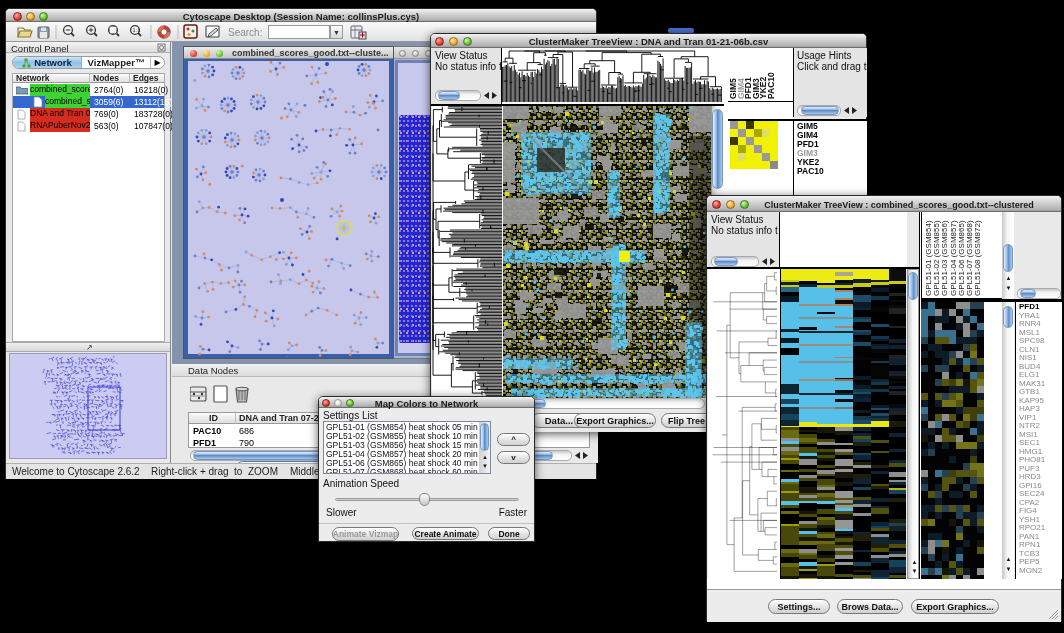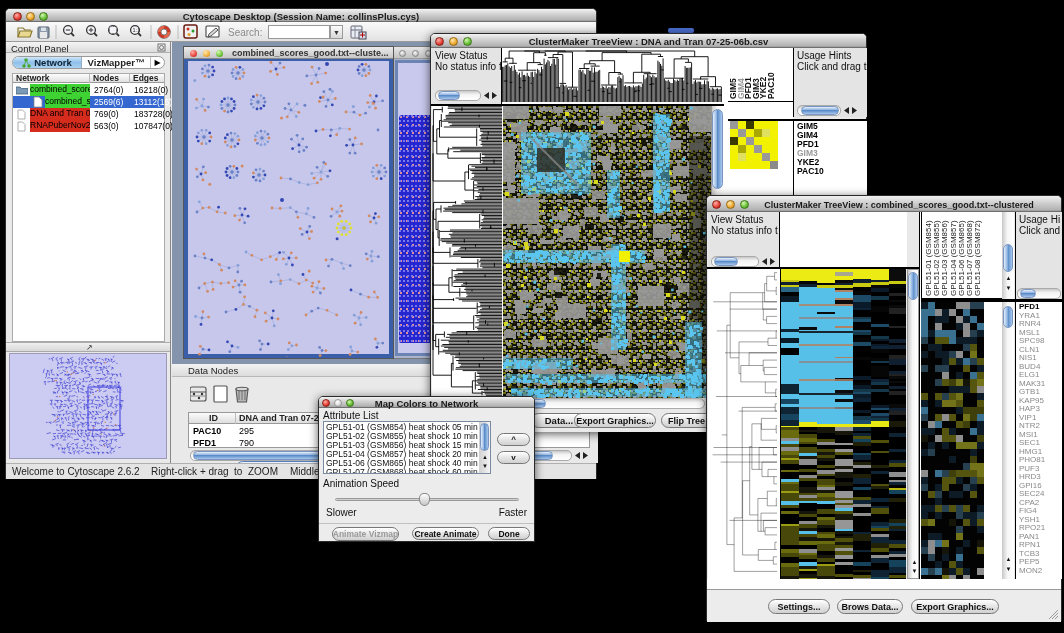--- a/index.html
+++ b/index.html
@@ -115,21 +115,21 @@
           </svg>
           <span style="position:absolute;left:17px;top:0;background:#3ed232;width:60px;height:12px;overflow:hidden">combined_scores_</span>
           <span style="position:absolute;left:81px;top:1px">2764(0)</span>
           <span style="position:absolute;left:121px;top:1px">16218(0)</span>
         </div>
         <div style="position:absolute;font-size:8.5px;white-space:nowrap;left:0;top:22px;width:100%;height:12px;background:#3468d0;color:#fff">
           <svg style="position:absolute;left:20px;top:0" width="10" height="12">
             <path d="M1 1h5l3 3v7H1z" fill="#fff" stroke="#888" stroke-width=".8"></path>
           </svg>
           <span style="position:absolute;left:32px;top:0;background:#3ed232;color:#000;width:45px;height:12px;overflow:hidden">combined_sco</span>
-          <span style="position:absolute;left:81px;top:1px">2569(6)</span>
+          <span style="position:absolute;left:81px;top:1px">3059(6)</span>
           <span style="position:absolute;left:121px;top:1px">13112(15)</span>
         </div>
         <div style="position:absolute;font-size:8.5px;white-space:nowrap;left:0;top:34px;width:100%;height:12px">
           <svg style="position:absolute;left:4px;top:1px" width="9" height="11">
             <path d="M1 1h4.5l2.5 2.5V10H1z" fill="#fff" stroke="#999" stroke-width=".8"></path>
           </svg>
           <span style="position:absolute;left:17px;top:0;background:#d62c1e;height:12px;width:60px;overflow:hidden">DNA and Tran 07</span>
           <span style="position:absolute;left:81px;top:1px">769(0)</span>
           <span style="position:absolute;left:121px;top:1px">183728(0)</span>
         </div>
@@ -671,21 +671,21 @@
 <path d="M5 7v9M8 7v9M11 7v9" stroke="#666" stroke-width=".9"></path>
         </g>
       </svg>
       <div class="abs" style="left:16px;top:48px;width:402px;height:36px;background:#fff;border:1px solid #999;font-size:9px">
 <div style="position:absolute;left:0;top:0;width:100%;height:11px;background:linear-gradient(#fbfbfb,#dedede);border-bottom:1px solid #999;font-weight:bold;color:#222">
 <span style="position:absolute;left:20px">ID</span>
           <span style="position:absolute;left:50px">DNA and Tran 07-21-06l</span>
 <i style="position:absolute;left:46px;top:0;width:1px;height:11px;background:#bbb"></i>
         </div>
 <div style="position:absolute;left:4px;top:13px;font-weight:bold">PAC10</div>
-        <div style="position:absolute;left:50px;top:13px">295</div>
+        <div style="position:absolute;left:50px;top:13px">686</div>
 <div style="position:absolute;left:4px;top:25px;font-weight:bold">PFD1</div>
         <div style="position:absolute;left:50px;top:25px">790</div>
 </div>
       <div style="position:absolute;left:18px;top:86px;width:382px;height:11px;background:linear-gradient(#c8c8c8,#f4f4f4 40%,#fff);border:1px solid #aaa;border-radius:5px;">
         <div style="position:absolute;left:2px;top:0px;width:360px;height:9px;background:linear-gradient(#e8f0fc,#85aede 45%,#5b8cc8 50%,#a8c8ee);border:1px solid #7a96c0;border-radius:5px;"></div>
       </div>
       <svg style="position:absolute;left:403px;top:88px" width="16" height="9">
         <path d="M0 3.5L5 0V7Z M8 0L13 3.5L8 7Z" fill="#222"></path>
       </svg>
       <div class="abs" style="left:64px;top:97px;width:112px;height:13px;border:1px solid #5580c0;border-radius:7px;background:linear-gradient(#eaf2fc,#bcd8f4);display:flex;align-items:center;justify-content:center;font-size:9.5px;font-weight:bold;color:#123;white-space:nowrap">Node Attribute Brows</div>
@@ -695,21 +695,21 @@
       <span style="position:absolute;left:145px;top:2px">Right-click + drag&nbsp; to&nbsp; ZOOM</span>
       <span style="position:absolute;left:284px;top:2px">Middle-</span>
     </div>
   </div>
 <div class="abs" style="left:668px;top:28px;width:26px;height:5px;background:#4a6ed0;border-radius:2px"></div>
 <div class="win" style="left:430px;top:33px;width:437px;height:399px">
     <div class="tbar" style="height:14px"></div>
     <span style="position:absolute;left:4px;top:3px;width:9px;height:9px;border-radius:50%;background:radial-gradient(circle at 35% 30%,#ffb0a8,#e6463c 55%,#9c1408);border:1px solid #8a2018;"></span>
     <span style="position:absolute;left:18px;top:3px;width:9px;height:9px;border-radius:50%;background:radial-gradient(circle at 35% 30%,#ffe8b0,#f0b03c 55%,#b87408);border:1px solid #9a6a10;"></span>
     <span style="position:absolute;left:32px;top:3px;width:9px;height:9px;border-radius:50%;background:radial-gradient(circle at 35% 30%,#d4f8b0,#6cc23c 55%,#3a8a14);border:1px solid #3f7a1a;"></span>
-    <div class="ttext" style="top:2px;font-size:9.5px">ClusterMaker TreeView : DNA and Tran 07-25-06b.csv</div>
+    <div class="ttext" style="top:2px;font-size:9.5px">ClusterMaker TreeView : DNA and Tran 01-21-06b.csv</div>
     <div class="panel" style="left:1px;top:14px;width:70px;height:56px;border-right:1px solid #000">View Status<br>No status info f</div>
     <div style="position:absolute;left:4px;top:56px;width:46px;height:11px;background:linear-gradient(#c8c8c8,#f4f4f4 40%,#fff);border:1px solid #aaa;border-radius:5px;">
       <div style="position:absolute;left:2px;top:0px;width:22px;height:9px;background:linear-gradient(#e8f0fc,#85aede 45%,#5b8cc8 50%,#a8c8ee);border:1px solid #7a96c0;border-radius:5px;"></div>
     </div>
     <svg style="position:absolute;left:53px;top:58px" width="16" height="9">
       <path d="M0 3.5L5 0V7Z M8 0L13 3.5L8 7Z" fill="#222"></path>
     </svg>
     <div class="abs" style="left:71px;top:14px;width:222px;height:56px;background:#fff;overflow:hidden">
       <div style="position:absolute;left:0;top:2px">
         <svg width="220" height="54">
@@ -2108,21 +2108,20 @@
         <text transform="translate(25.4,84) rotate(-90)" font-size="8" fill="#222" font-family="Liberation Sans">GPL51-03 (GSM856)</text>
         <text transform="translate(33.599999999999994,84) rotate(-90)" font-size="8" fill="#222" font-family="Liberation Sans">GPL51-04 (GSM857)</text>
         <text transform="translate(41.8,84) rotate(-90)" font-size="8" fill="#222" font-family="Liberation Sans">GPL51-06 (GSM865)</text>
         <text transform="translate(50.0,84) rotate(-90)" font-size="8" fill="#222" font-family="Liberation Sans">GPL51-07 (GSM868)</text>
         <text transform="translate(58.199999999999996,84) rotate(-90)" font-size="8" fill="#222" font-family="Liberation Sans">GPL51-08 (GSM872)</text>
       </svg>
     </div>
     <div class="abs" style="left:295px;top:16px;width:12px;height:87px;background:linear-gradient(90deg,#c8c8c8,#f6f6f6 45%,#fff)"></div>
     <div style="position:absolute;left:296px;top:48px;width:10px;height:28px;background:linear-gradient(90deg,#e8f0fc,#85aede 45%,#5b8cc8 50%,#a8c8ee);border:1px solid #7a96c0;border-radius:6px;"></div>
     <div class="abs" style="left:297px;top:77px;width:9px;height:22px;font-size:6px;line-height:10px;text-align:center;color:#111">▲<br>▼</div>
-    <div class="panel" style="left:308px;top:16px;width:47px;height:89px;border-left:1px solid #000">Usage Hi<br>Click and</div>
     <div style="position:absolute;left:310px;top:92px;width:44px;height:11px;background:linear-gradient(#c8c8c8,#f4f4f4 40%,#fff);border:1px solid #aaa;border-radius:5px;">
       <div style="position:absolute;left:2px;top:0px;width:16px;height:9px;background:linear-gradient(#e8f0fc,#85aede 45%,#5b8cc8 50%,#a8c8ee);border:1px solid #7a96c0;border-radius:5px;"></div>
     </div>
     <div class="abs" style="left:214px;top:103px;width:141px;height:3px;background:#000"></div>
     <div class="abs" style="left:214px;top:106px;width:81px;height:277px;background:#fff;overflow:hidden">
       <svg width="63" height="280">
         <rect x="0" y="0" width="7" height="7" fill="#0d1b26"></rect>
         <rect x="7" y="0" width="7" height="7" fill="#3a7090"></rect>
         <rect x="14" y="0" width="7" height="7" fill="#030303"></rect>
         <rect x="21" y="0" width="7" height="7" fill="#030303"></rect>
@@ -2496,21 +2495,21 @@
     <svg class="abs" style="left:340px;top:412px" width="12" height="12">
       <path d="M2 11L11 2M5 11l6-6M8 11l3-3" stroke="#999" stroke-width="1"></path>
     </svg>
   </div>
 <div class="win" style="left:318px;top:396px;width:217px;height:146px;background:#ececec">
     <div class="tbar" style="height:11px"></div>
     <span style="position:absolute;left:3px;top:1.5px;width:8px;height:8px;border-radius:50%;background:radial-gradient(circle at 35% 30%,#ffb0a8,#e6463c 55%,#9c1408);border:1px solid #8a2018;"></span>
     <span style="position:absolute;left:15px;top:1.5px;width:8px;height:8px;border-radius:50%;background:radial-gradient(circle at 35% 30%,#fff,#e0e0e0 55%,#aaa);border:1px solid #999;"></span>
     <span style="position:absolute;left:27px;top:1.5px;width:8px;height:8px;border-radius:50%;background:radial-gradient(circle at 35% 30%,#d4f8b0,#6cc23c 55%,#3a8a14);border:1px solid #3f7a1a;"></span>
     <div class="ttext" style="top:1px;font-size:9.5px">Map Colors to Network</div>
-    <span class="abs" style="left:4px;top:13px;font-size:10px;color:#111">Attribute List</span>
+    <span class="abs" style="left:4px;top:13px;font-size:10px;color:#111">Settings List</span>
     <div class="abs" style="left:4px;top:24px;width:168px;height:53px;background:#fff;border:1px solid #7a8aa0;font-size:8.5px;line-height:9px;color:#111;overflow:hidden;padding:1px 0 0 2px;white-space:nowrap">GPL51-01 (GSM854) heat shock 05 min<br>GPL51-02 (GSM855) heat shock 10 min<br>GPL51-03 (GSM856) heat shock 15 min<br>GPL51-04 (GSM857) heat shock 20 min<br>GPL51-06 (GSM865) heat shock 40 min<br>GPL51-07 (GSM868) heat shock 60 min</div>
     <div class="abs" style="left:160px;top:25px;width:11px;height:51px;background:linear-gradient(90deg,#d0d0d0,#f4f4f4)"></div>
     <div style="position:absolute;left:161px;top:26px;width:9px;height:28px;background:linear-gradient(90deg,#e8f0fc,#85aede 45%,#5b8cc8 50%,#a8c8ee);border:1px solid #7a96c0;border-radius:5px;"></div>
     <div class="abs" style="left:162px;top:56px;width:8px;height:20px;font-size:6px;line-height:9px;text-align:center;color:#111">▲<br>▼</div>
     <div style="position:absolute;left:178px;top:36px;width:33px;height:13px;border:1px solid #777;border-radius:7px;background:linear-gradient(#fff,#e8e8e8 45%,#d0d0d0);box-shadow:inset 0 1px 0 #fff;display:flex;align-items:center;justify-content:center;font-size:8px;font-weight:700;color:#111;white-space:nowrap;overflow:hidden">^</div>
     <div style="position:absolute;left:178px;top:54px;width:33px;height:13px;border:1px solid #777;border-radius:7px;background:linear-gradient(#fff,#e8e8e8 45%,#d0d0d0);box-shadow:inset 0 1px 0 #fff;display:flex;align-items:center;justify-content:center;font-size:8px;font-weight:700;color:#111;white-space:nowrap;overflow:hidden">v</div>
     <span class="abs" style="left:4px;top:81px;font-size:10px;color:#111">Animation Speed</span>
     <div class="abs" style="left:16px;top:101px;width:184px;height:3px;background:linear-gradient(#b8b8b8,#e8e8e8);border:1px solid #999;border-radius:2px"></div>
     <div class="abs" style="left:100px;top:96px;width:11px;height:13px;background:linear-gradient(#fdfdfd,#c8c8c8);border:1px solid #888;border-radius:5px 5px 50% 50%"></div>
     <span class="abs" style="left:7px;top:110px;font-size:10px;color:#111">Slower</span>

